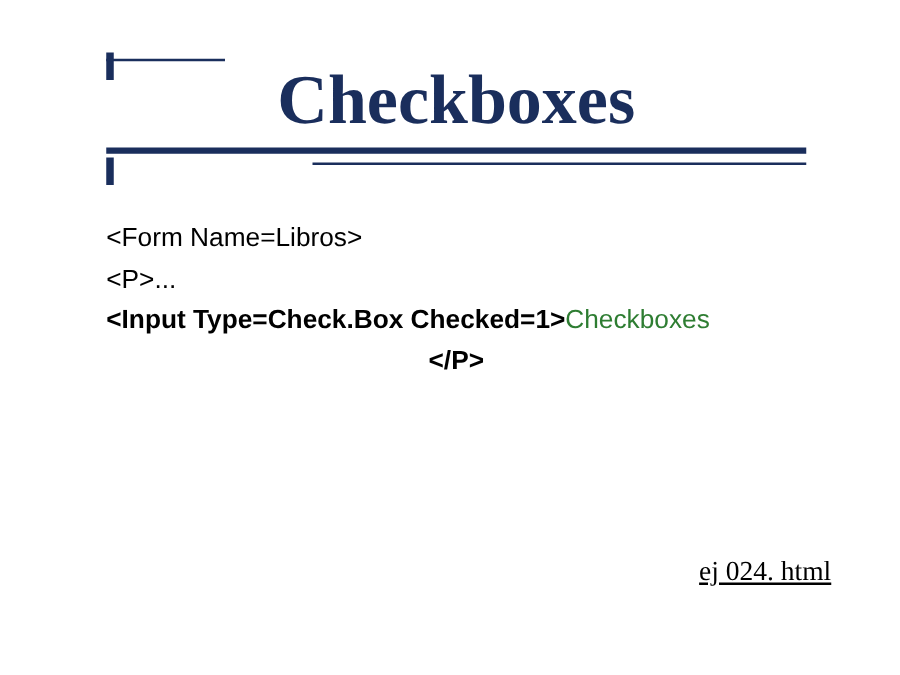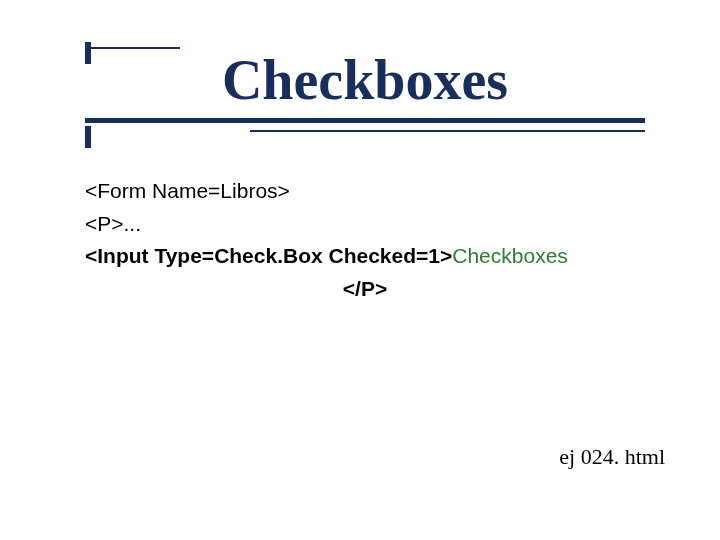--- a/index.html
+++ b/index.html
@@ -80,20 +80,21 @@
   }
   .bold { font-weight: bold; text-align: center; }
   .green { color: #2e7d32; }
   .footer {
     position: absolute;
     right: 55px;
     bottom: 70px;
     font-family: "Times New Roman", Times, serif;
     font-size: 22px;
     color: #000;
+    text-decoration: underline;
   }
 </style>
 </head>
 <body>
 
 <div class="tick2"></div>
 <div class="rule-top"></div>
 
 <div class="title-wrap">
   <h1 class="title">Checkboxes</h1>

